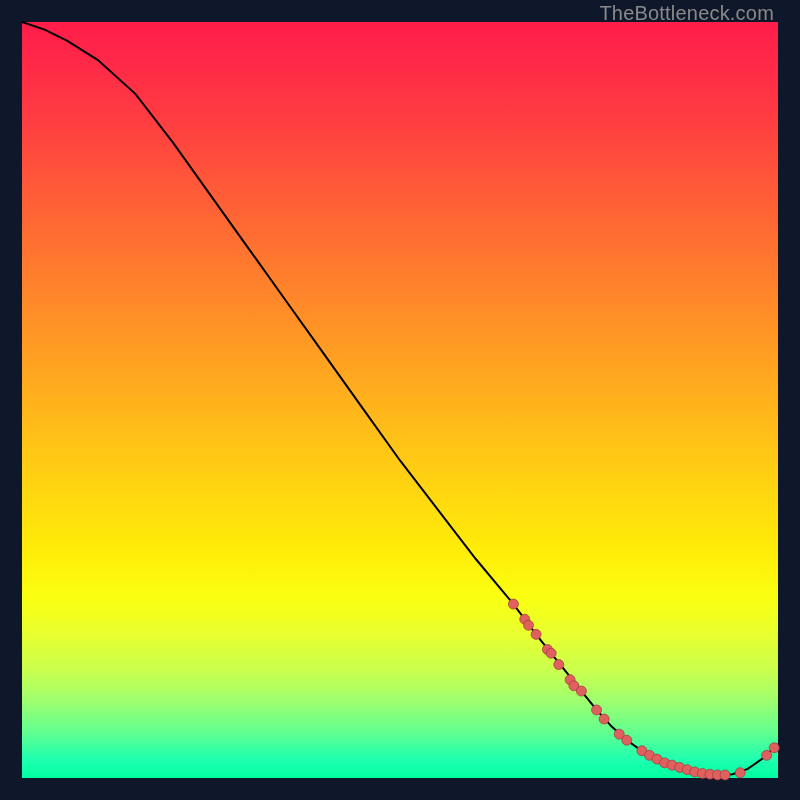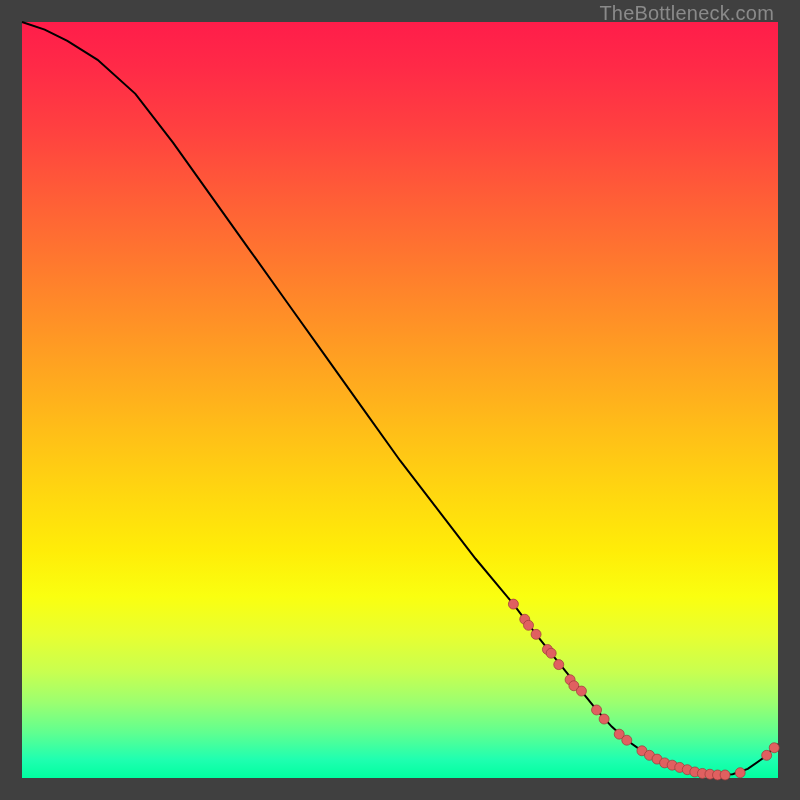--- a/index.html
+++ b/index.html
@@ -8,21 +8,21 @@
     width: 800px;
     height: 800px;
     background: #000;
     overflow: hidden;
     font-family: Arial, Helvetica, sans-serif;
   }
   .stage {
     position: relative;
     width: 800px;
     height: 800px;
-    background: #404040;
+    background: #0f172a;
   }
   .plot {
     position: absolute;
     left: 22px;
     top: 22px;
     width: 756px;
     height: 756px;
     
     background: linear-gradient(
       to bottom,

